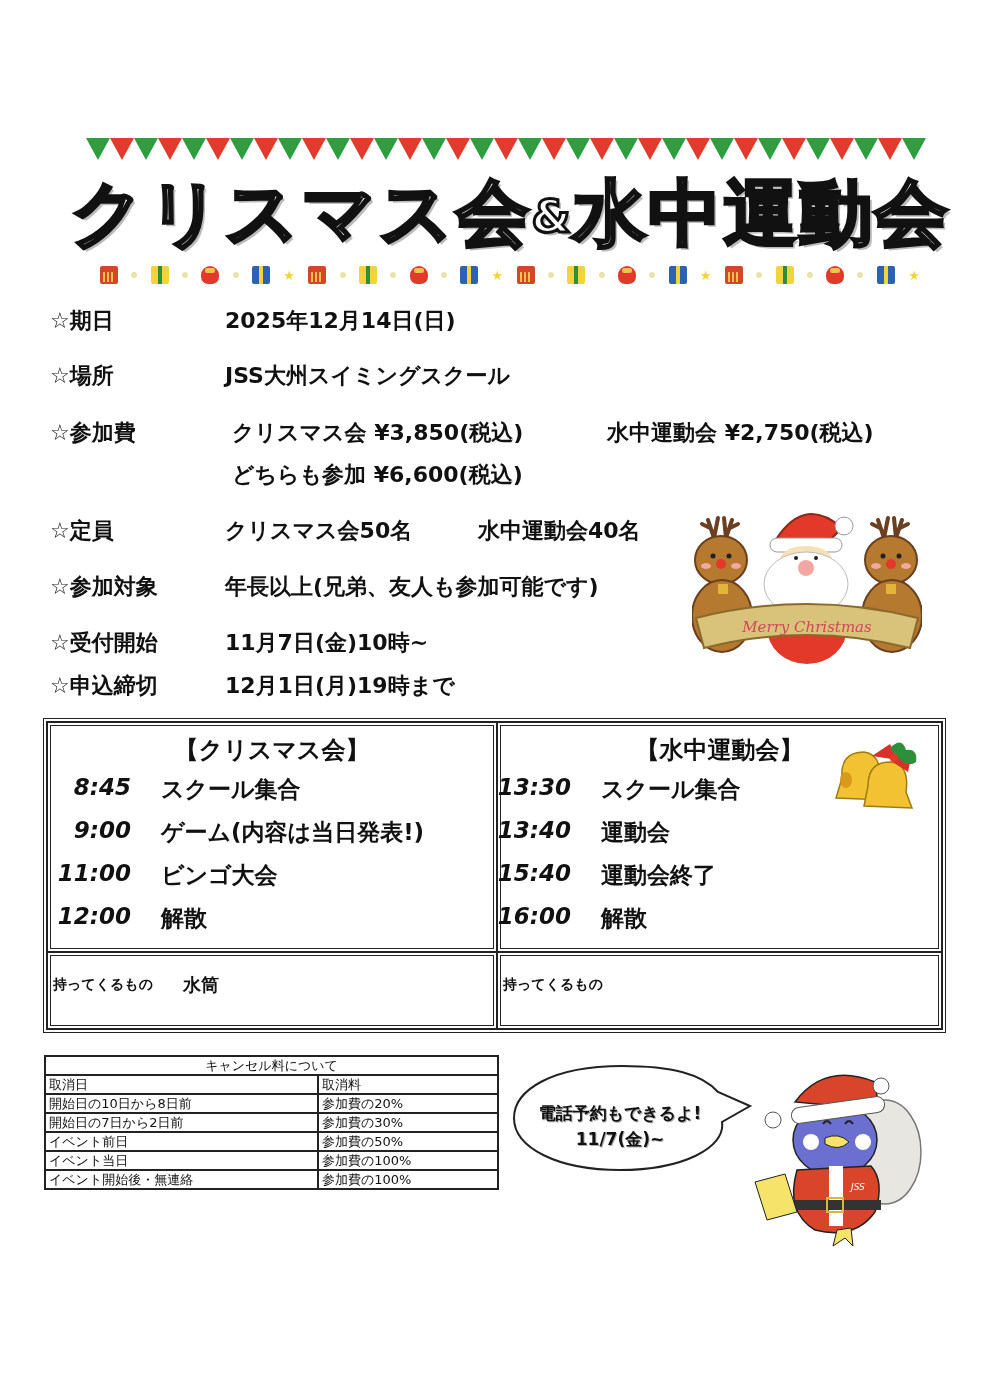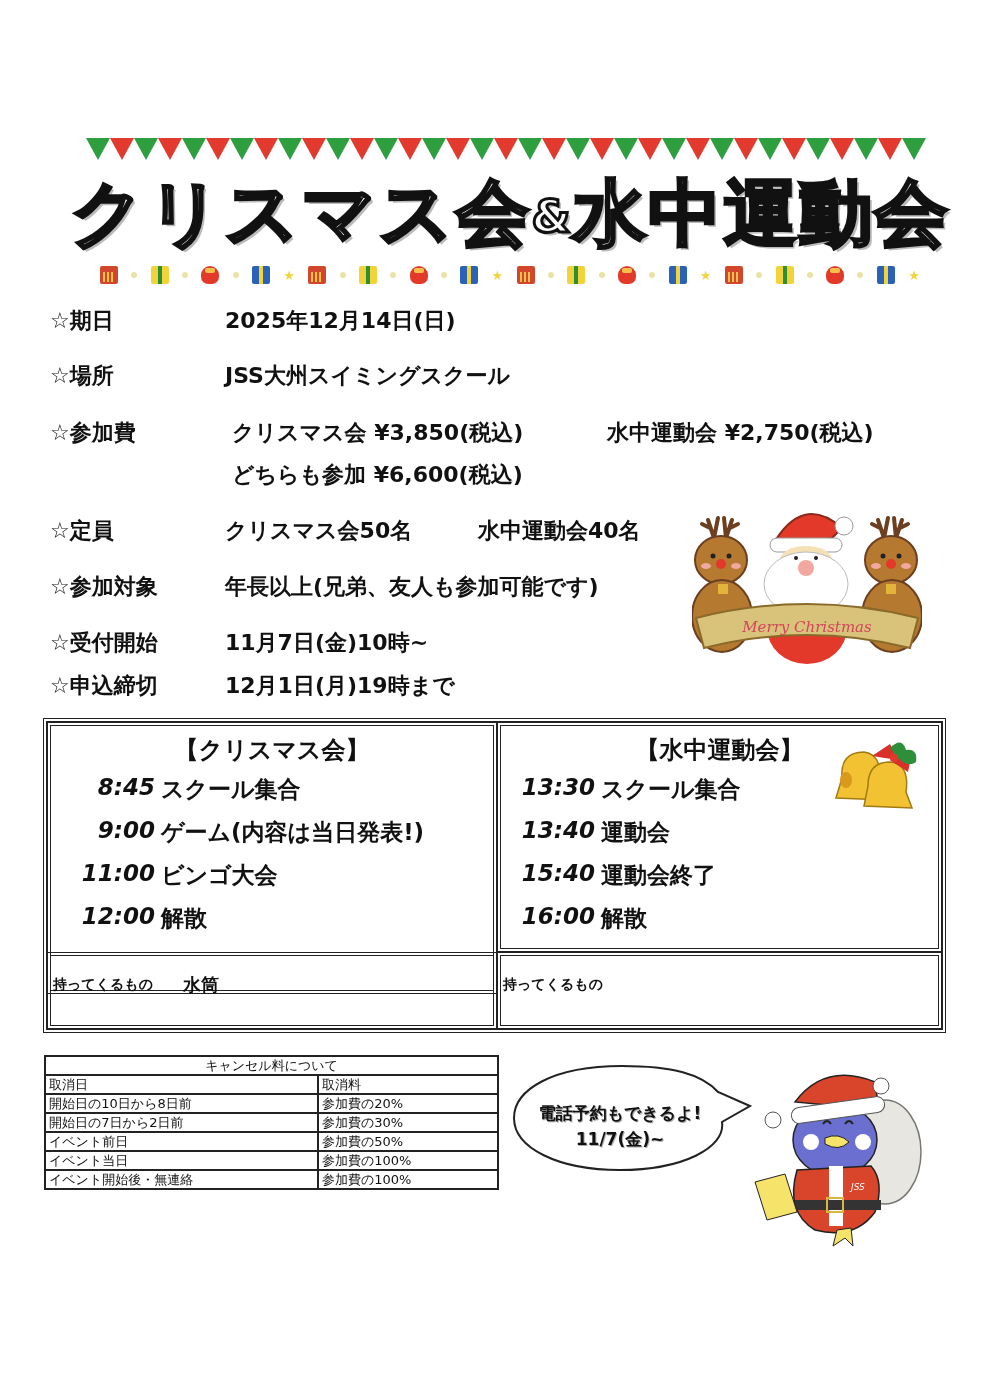--- a/index.html
+++ b/index.html
@@ -49,21 +49,21 @@
   #santa-illust { left: 692px; top: 498px; width: 230px; height: 170px; }
 
   
   #schedule {
     left: 43px; top: 718px; width: 903px; height: 315px;
     border: 4px double #222; box-sizing: border-box;
   }
   .cell { position: absolute; border: 4px double #222; box-sizing: border-box; }
   .sch-title { position: absolute; left: 0; right: 0; text-align: center; font-weight: bold; font-size: 24px; top: 8px; }
   .sch-row { position: absolute; font-weight: bold; font-size: 23px; white-space: nowrap; }
-  .sch-row .t { position: absolute; width: 80px; text-align: right; font-style: italic; margin-left: 24px; }
+  .sch-row .t { position: absolute; width: 80px; text-align: right; font-style: italic; }
   .sch-row .a { position: absolute; left: 110px; }
   .bring-label { font-weight: bold; font-size: 14px; }
   .bring-items { font-weight: bold; font-size: 18px; }
   .bring-note { font-weight: bold; font-size: 14px; }
 
   
   #bells { left: 832px; top: 738px; width: 92px; height: 80px; }
 
   
   #cancel { left: 44px; top: 1055px; border-collapse: collapse; font-size: 13px; font-family: "DejaVu Sans", sans-serif; }
@@ -226,21 +226,21 @@
     <ellipse cx="200" cy="118" rx="30" ry="36" fill="#b5792f" stroke="#6b3f1f" stroke-width="2"></ellipse>
     <rect x="194" y="86" width="10" height="10" fill="#e2b43a"></rect>
   </g>
 
   <path d="M4 120 Q115 92 226 120 L218 150 Q115 124 12 150 Z" fill="#d9c27a" stroke="#8a6a2a" stroke-width="2"></path>
   <text x="115" y="134" text-anchor="middle" font-family="DejaVu Serif, serif" font-style="italic" font-size="15" fill="#d2475a">Merry Christmas</text>
 </svg>
 
 <div id="schedule" class="abs">
 
-  <div class="cell" style="left:0;top:0;width:450px;height:272px;text-decoration:underline;">
+  <div class="cell" style="left:0;top:0;width:450px;height:230px;text-decoration:underline;">
     <div class="sch-title">【クリスマス会】</div>
     <div class="sch-row" style="top:48px;left:0;width:440px;">
       <span class="t">8:45</span>
       <span class="a">スクール集合</span>
     </div>
     <div class="sch-row" style="top:91px;left:0;width:440px;">
       <span class="t">9:00</span>
       <span class="a">ゲーム(内容は当日発表!)</span>
     </div>
     <div class="sch-row" style="top:134px;left:0;width:440px;">

